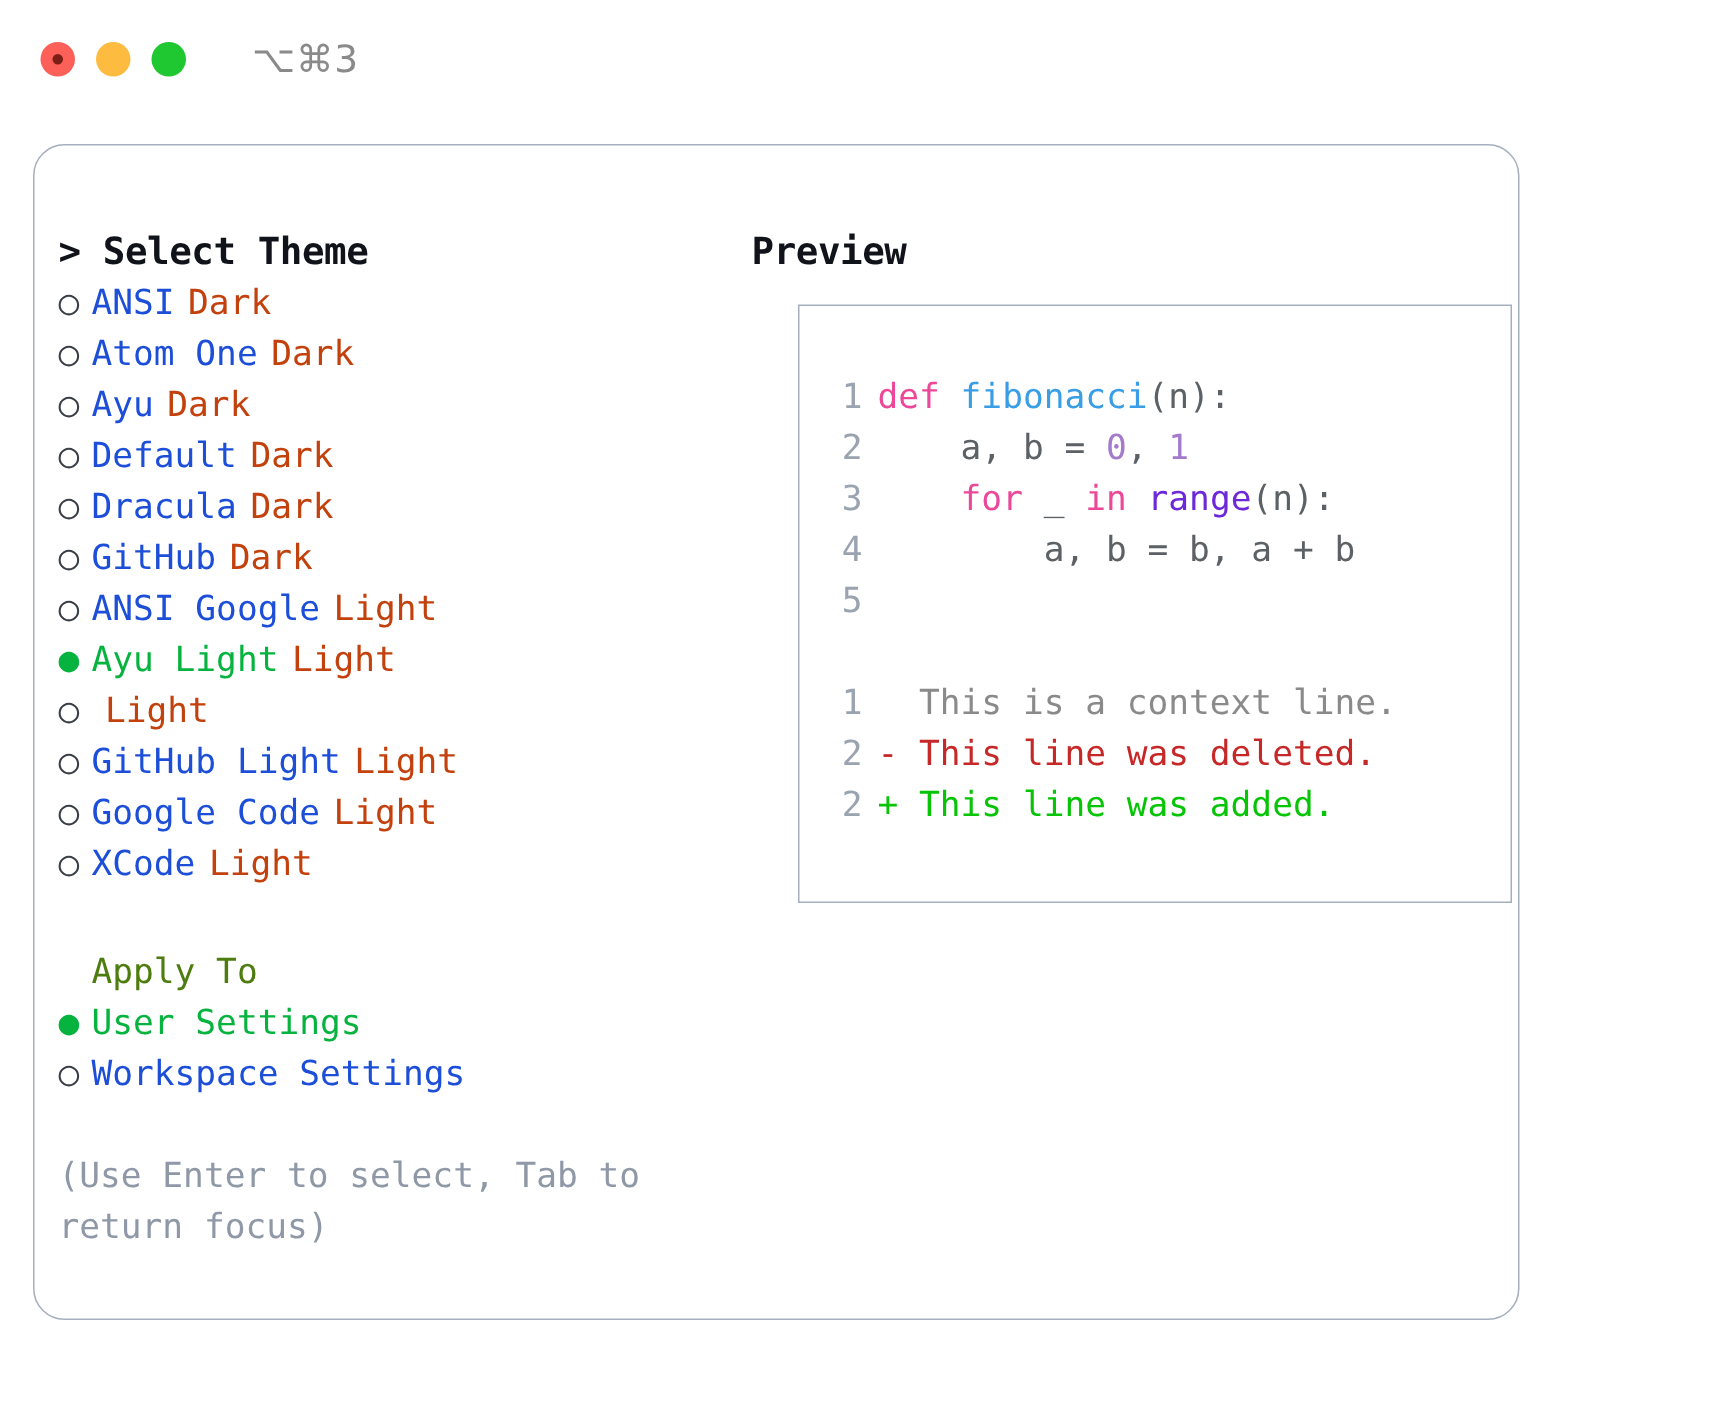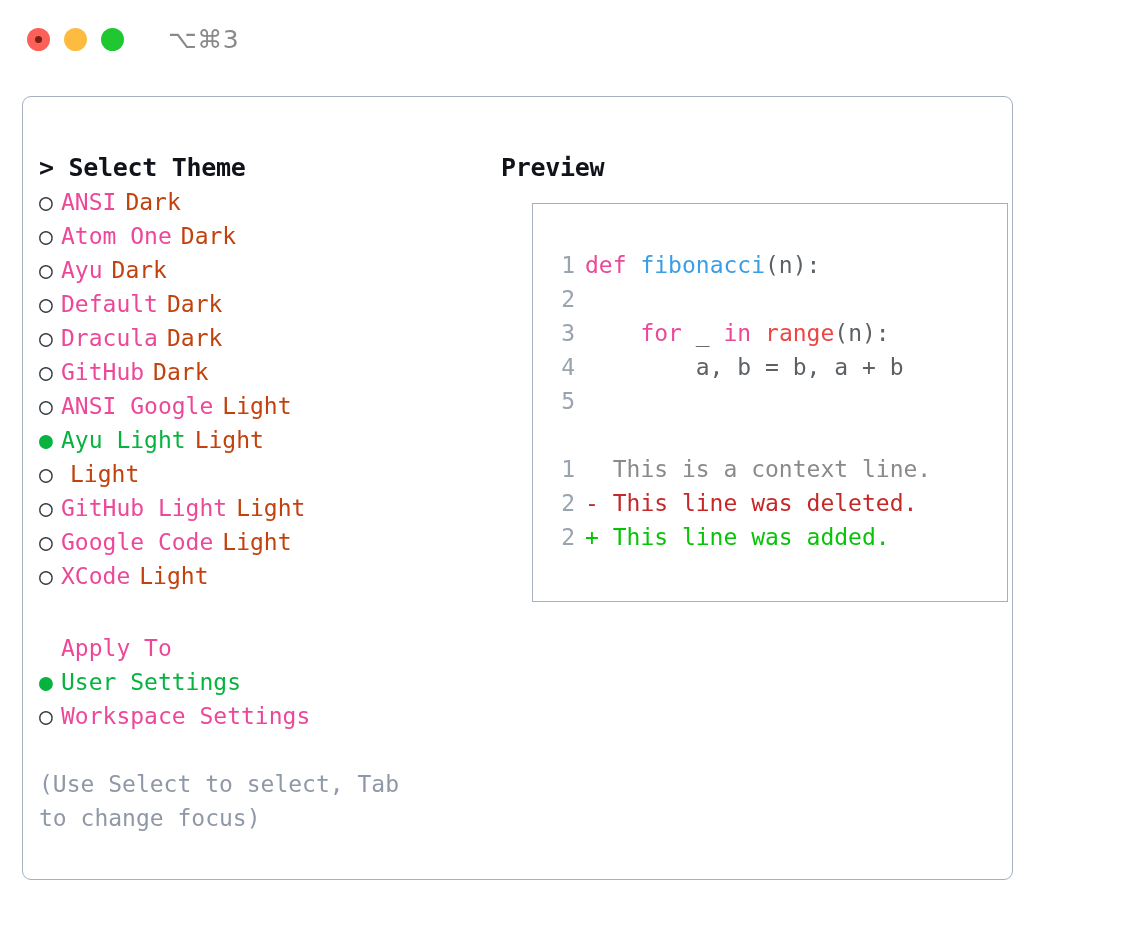--- a/index.html
+++ b/index.html
@@ -62,21 +62,21 @@
     letter-spacing: 0.5px;
     font-family: "DejaVu Sans", "Liberation Sans", sans-serif;
   }
 
   
   #panel {
     position: absolute;
     left: 22px; top: 96px;
     width: 991px; height: 784px;
     border: 1.6px solid #a5afbd;
-    border-radius: 9px;
+    border-radius: 21px;
     box-sizing: border-box;
     background: #ffffff;
   }
 
   
   #left-col {
     position: absolute;
     left: 16px; top: 54px;
     width: 450px;
   }
@@ -108,30 +108,30 @@
   }
   .bullet {
     display: inline-block;
     width: 22px;
     flex: 0 0 22px;
     font-size: 23px;
     line-height: 34px;
   }
   .bullet.off { color: #3a3f47; }
   .bullet.on  { color: #07b33f; }
-  .opt-name   { color: #ec4899; }
+  .opt-name   { color: #1d4ed8; }
   .opt-name.selected { color: #07b33f; text-align: right; }
   .opt-kind   { color: #c2410c; padding-left: 9px; }
 
   
   #apply-section { margin-top: 38px; }
   .section-label {
     font-size: 23px;
     line-height: 34px;
-    color: #ec4899;
+    color: #4d7c0f;
     padding-left: 22px;
     white-space: pre;
   }
 
   
   #hint {
     margin-top: 34px;
     font-size: 23px;
     line-height: 34px;
     color: #8f98a6;
@@ -166,21 +166,21 @@
     color: #9aa3b0;
     padding-right: 10px;
   }
   .code-text { white-space: pre; }
   .blank-line { height: 34px; }
 
   
   .tok-kw   { color: #ec4899; }
   .tok-fn   { color: #399ee6; }
   .tok-num  { color: #a37acc; }
-  .tok-bi   { color: #ef4444; text-align: center; }
+  .tok-bi   { color: #6d28d9; text-align: center; }
   .tok-pl   { color: #5c6166; }
   .tok-ctx  { color: #8a8a8a; }
   .tok-del  { color: #c62828; }
   .tok-add  { color: #07c407; }
 </style>
 </head>
 <body>
 
 <div id="window">
 
@@ -215,31 +215,31 @@
         </div>
 
       <div id="apply-section">
         <div class="section-label">Apply To</div>
         <div class="opt-list" id="apply-list">
             <div class="opt-row"><span class="bullet on">●</span><span class="opt-name selected">User Settings</span></div>
             <div class="opt-row"><span class="bullet off">○</span><span class="opt-name">Workspace Settings</span></div>
           </div>
       </div>
 
-      <div id="hint">(Use Select to select, Tab to change focus)</div>
+      <div id="hint">(Use Enter to select, Tab to return focus)</div>
     </div>
 
     <div id="right-col">
       <div class="col-heading">Preview</div>
 
       <div id="code-box">
         <div id="code-inner">
           <div id="code-lines">
               <div class="code-line"><span class="ln">1</span><span class="code-text"><span class="tok-kw">def </span><span class="tok-fn">fibonacci</span><span class="tok-pl">(n):</span></span></div>
-              <div class="code-line"><span class="ln">2</span></div>
+              <div class="code-line"><span class="ln">2</span><span class="code-text"><span class="tok-pl">    a, b = </span><span class="tok-num">0</span><span class="tok-pl">, </span><span class="tok-num">1</span></span></div>
               <div class="code-line"><span class="ln">3</span><span class="code-text"><span class="tok-pl">    </span><span class="tok-kw">for</span><span class="tok-pl"> _ </span><span class="tok-kw">in</span><span class="tok-pl"> </span><span class="tok-bi">range</span><span class="tok-pl">(n):</span></span></div>
               <div class="code-line"><span class="ln">4</span><span class="code-text"><span class="tok-pl">        a, b = b, a + b</span></span></div>
               <div class="code-line"><span class="ln">5</span></div>
             </div>
           <div class="blank-line"></div>
           <div id="diff-lines">
               <div class="code-line"><span class="ln">1</span><span class="code-text"><span class="tok-ctx">  This is a context line.</span></span></div>
               <div class="code-line"><span class="ln">2</span><span class="code-text"><span class="tok-del">- This line was deleted.</span></span></div>
               <div class="code-line"><span class="ln">2</span><span class="code-text"><span class="tok-add">+ This line was added.</span></span></div>
             </div>

